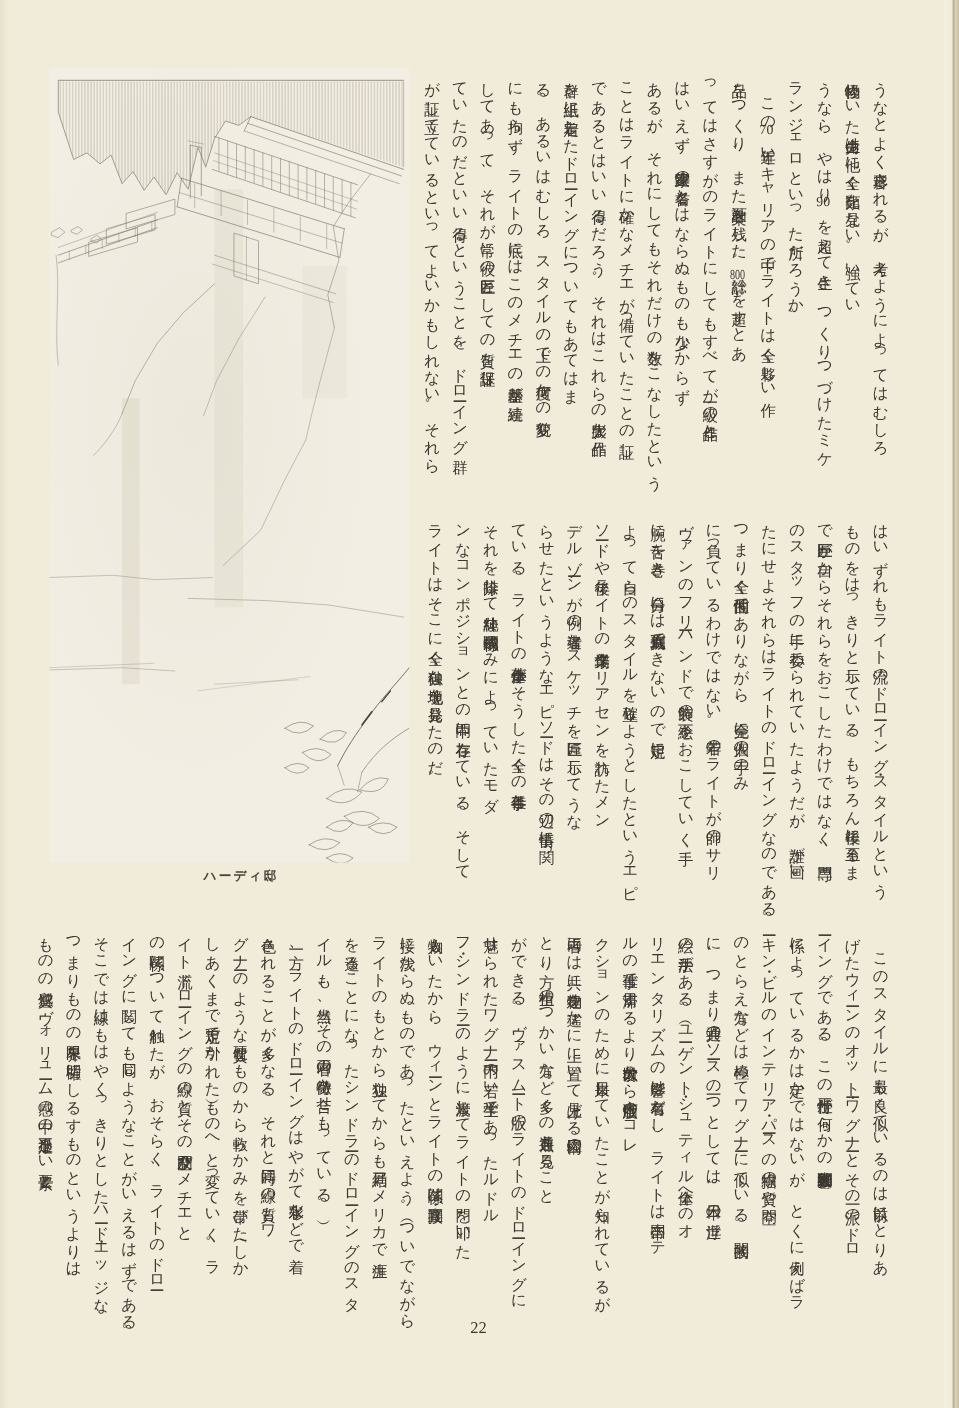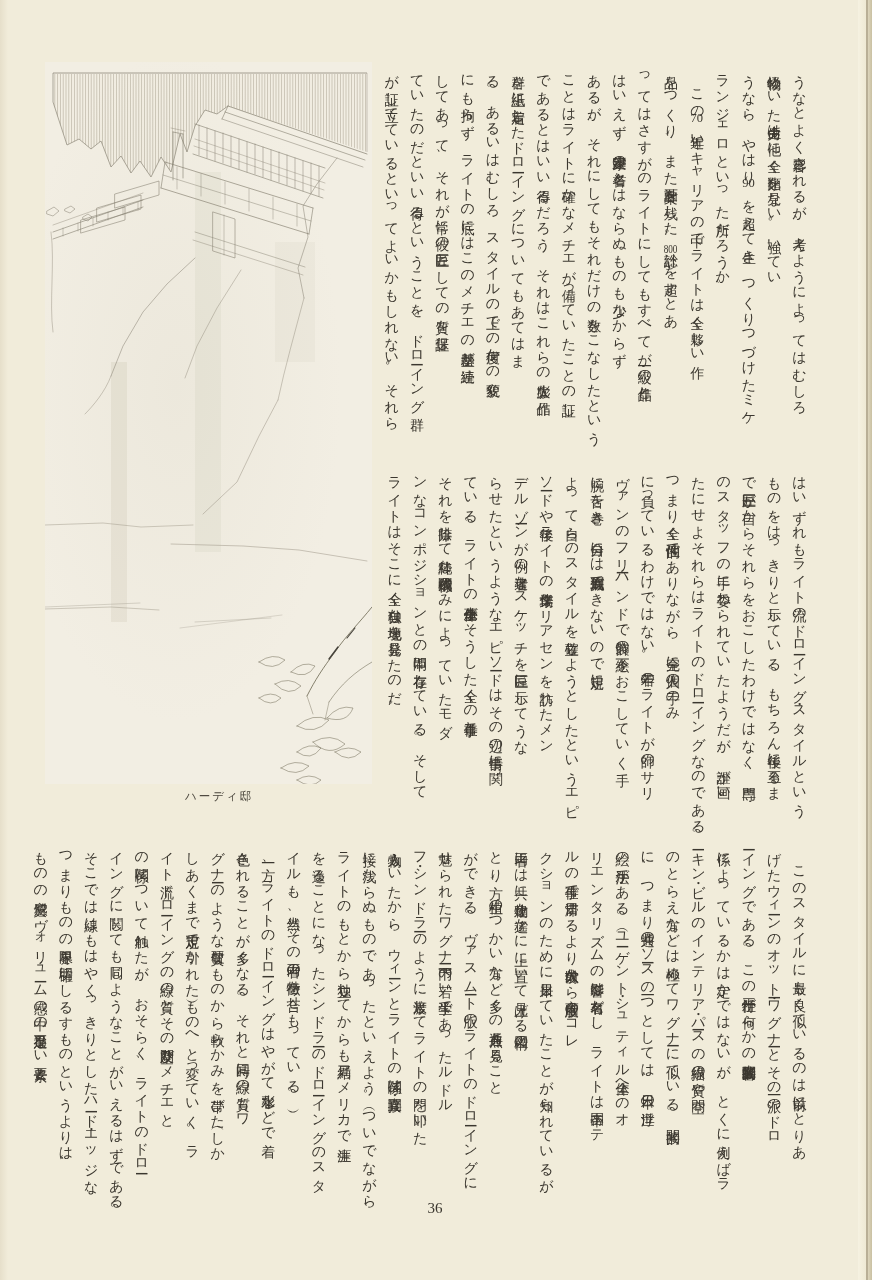--- a/index.html
+++ b/index.html
@@ -36,21 +36,21 @@
   
   .figure{
     position:absolute;left:45px;top:62px;width:327px;height:722px;
     background:
       radial-gradient(ellipse at 40% 45%, rgba(210,205,188,.18), rgba(210,205,188,0) 60%),
       #f2eee3;
   }
   .figure svg{display:block;width:100%;height:100%;}
   .fig-caption{
     position:absolute;left:185px;top:789px;
-    font-size:11.5px;letter-spacing:2px;color:#4a453c;
+    font-size:11.5px;letter-spacing:2px;color:#4a453c;font-weight:bold;
   }
   .page-number{
     position:absolute;left:420px;top:1200px;width:30px;
     text-align:center;font-size:15px;color:#3b372f;
   }
 </style>
 </head>
 <body>
 
 <div class="page-edge-left"></div>
@@ -259,13 +259,13 @@
     <div class="vcol">グナーのような硬質なものから軟らかみを帯びた（しか</div>
     <div class="vcol">しあくまで定規で引かれた）ものへと変っていく。ラ</div>
     <div class="vcol">イト流ドローイングの線の質とその空間及びメチエと</div>
     <div class="vcol">の関係について触れたが、おそらく、ライトのドロー</div>
     <div class="vcol">イングに関しても同じようなことがいえるはずである。</div>
     <div class="vcol">そこでは線はもはやくっきりとしたハード・エッジな、</div>
     <div class="vcol">つまりものの限界を明確にしるすものというよりは、</div>
     <div class="vcol">ものの質感やヴォリューム感の中の過不足ない要素と</div>
   </div>
 
-<div class="page-number">36</div>
+<div class="page-number">22</div>
 
 </body></html>

